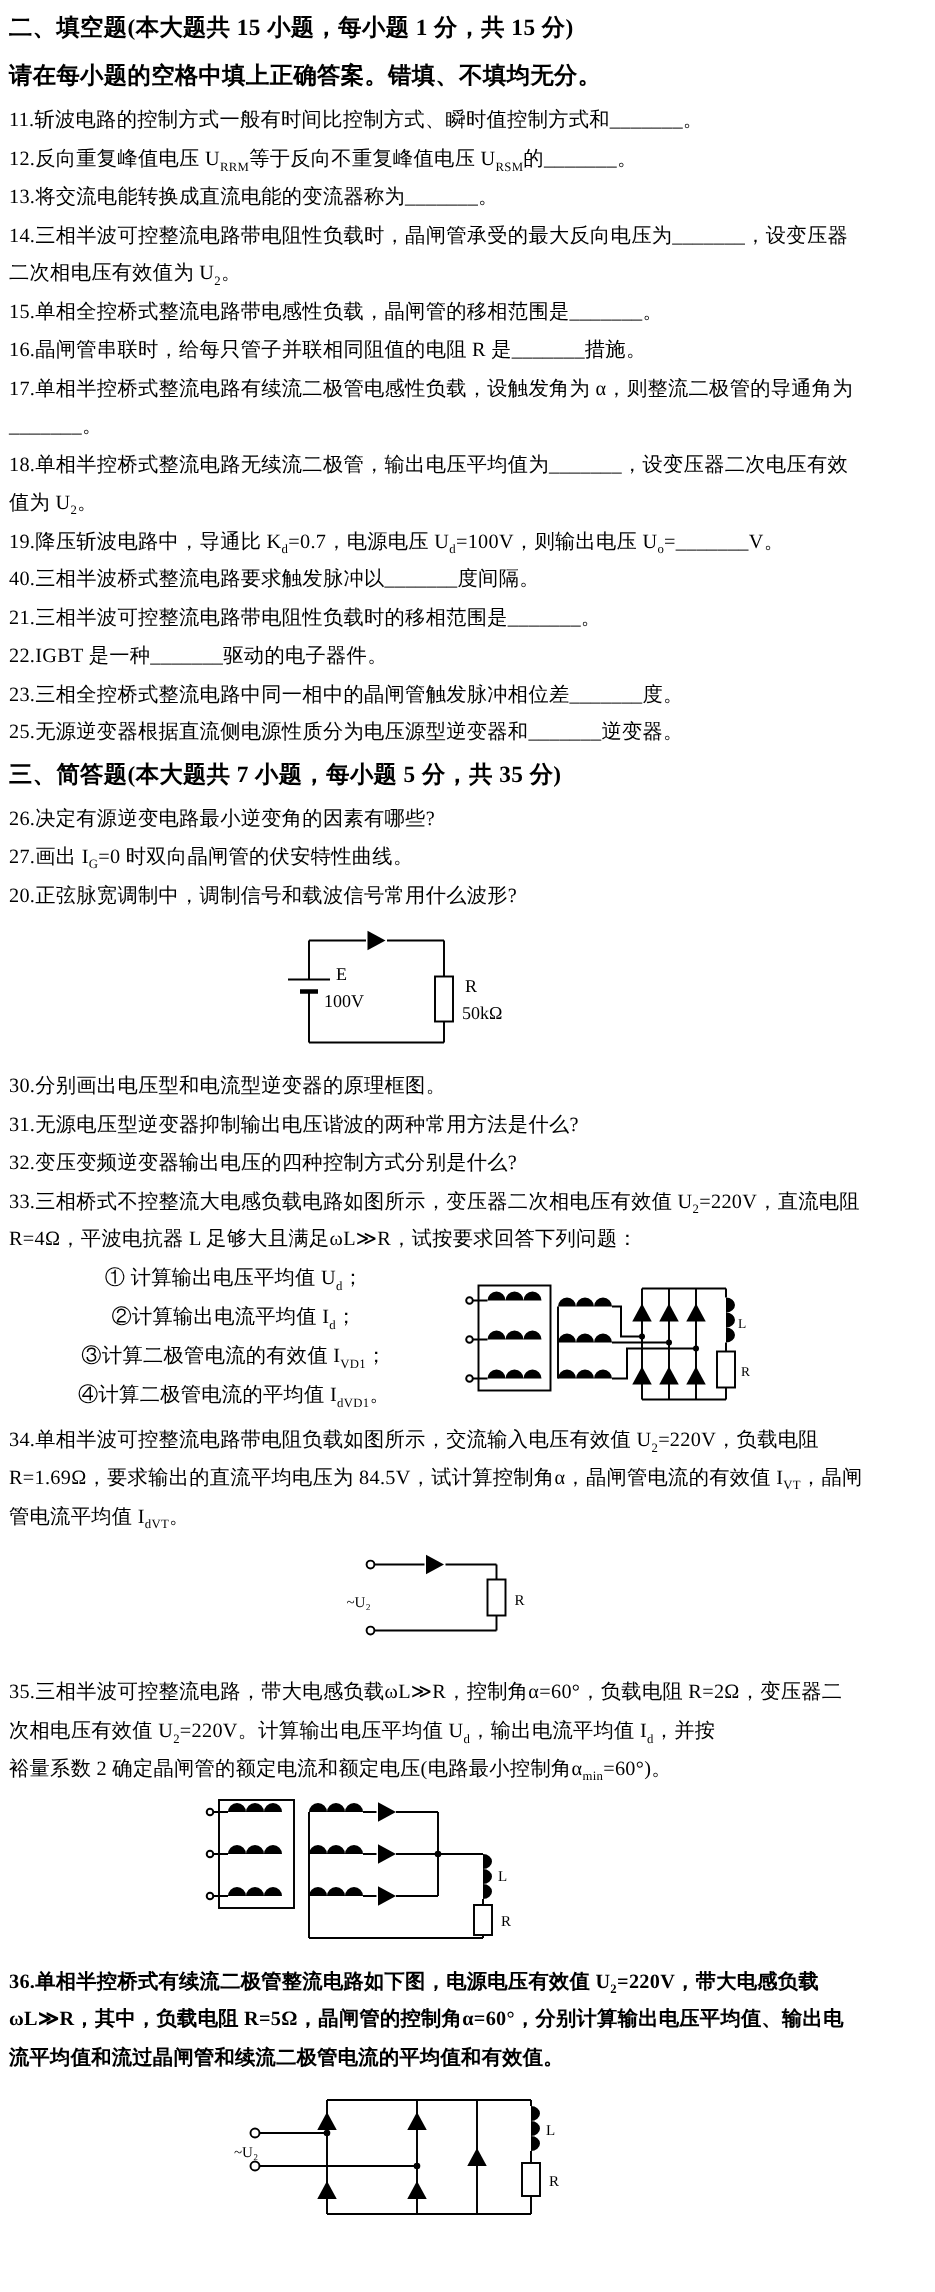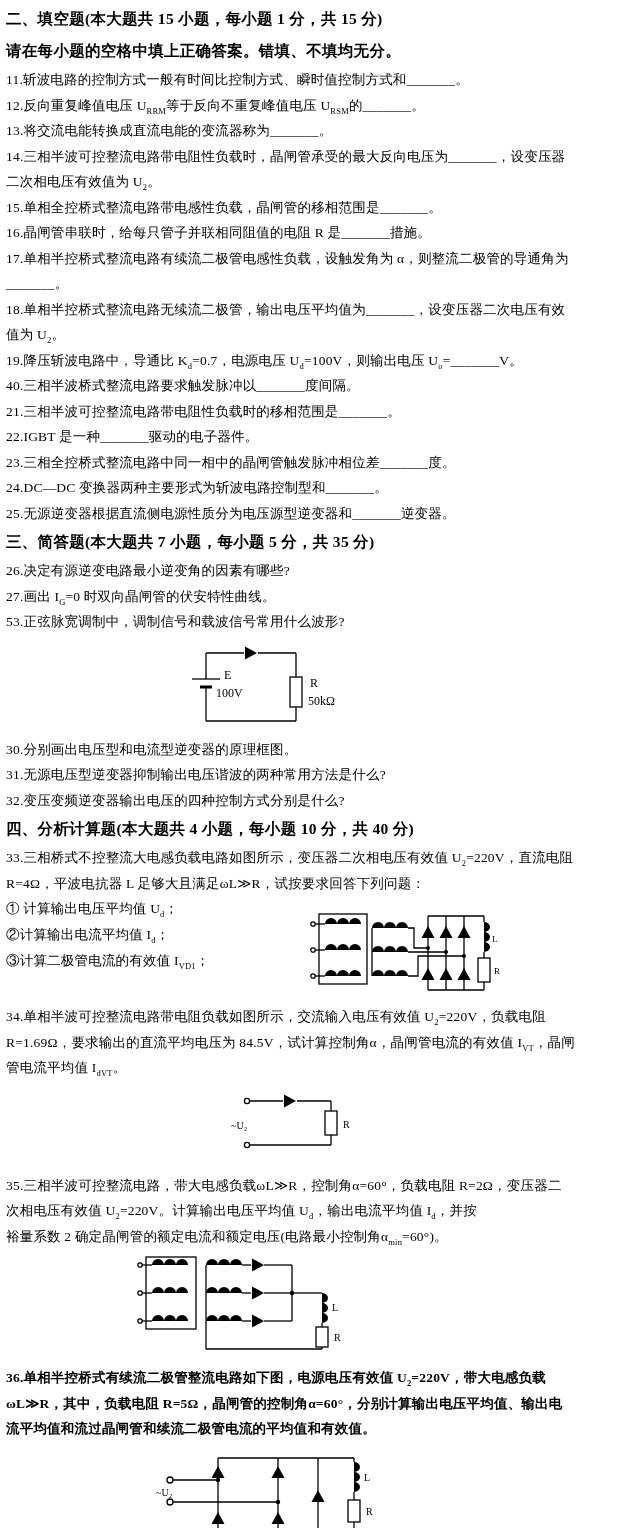--- a/index.html
+++ b/index.html
@@ -6,21 +6,21 @@
   .page{
     position:relative;width:583px;height:1528px;overflow:hidden;background:#ffffff;color:#000;
     font-family:"Liberation Serif","DejaVu Serif",serif;
     font-size:13.5px;box-sizing:border-box;padding:3px 8px 0 6px;
   }
   p{margin:0;}
   p.q{line-height:25.5px;letter-spacing:0.2px;}
   p.st{font-weight:700;font-size:15.5px;line-height:32px;letter-spacing:0.3px;}
   sub{font-size:8.5px;line-height:0;}
   .q33row{display:flex;align-items:flex-start;}
-  .q33row .items{width:300px;flex:0 0 auto;}
+  .q33row .items{width:300px;flex:0 0 auto;text-align:center;}
   .q33row .items p{line-height:26px;}
   svg.ckt{display:block;}
   svg.ckt line, svg.ckt path, svg.ckt rect, svg.ckt polyline, svg.ckt circle{stroke:#000;fill:none;stroke-width:1.3;}
   svg.ckt .thick{stroke-width:3;}
   svg.ckt .dot{fill:#000;stroke:none;}
   svg.ckt text{fill:#000;stroke:none;font-family:"Liberation Serif","DejaVu Serif",serif;}
   .c29{margin:4px 0 2px 150px;}
   .c34{margin:8px 0 14px 225px;}
   .c35{margin:2px 0 8px 128px;}
   .c36{margin:8px 0 0 150px;}
@@ -62,27 +62,26 @@
   <p class="q">14.三相半波可控整流电路带电阻性负载时，晶闸管承受的最大反向电压为_______，设变压器二次相电压有效值为 U<sub>2</sub>。</p>
   <p class="q">15.单相全控桥式整流电路带电感性负载，晶闸管的移相范围是_______。</p>
   <p class="q">16.晶闸管串联时，给每只管子并联相同阻值的电阻 R 是_______措施。</p>
   <p class="q">17.单相半控桥式整流电路有续流二极管电感性负载，设触发角为 α，则整流二极管的导通角为_______。</p>
   <p class="q">18.单相半控桥式整流电路无续流二极管，输出电压平均值为_______，设变压器二次电压有效值为 U<sub>2</sub>。</p>
   <p class="q">19.降压斩波电路中，导通比 K<sub>d</sub>=0.7，电源电压 U<sub>d</sub>=100V，则输出电压 U<sub>o</sub>=_______V。</p>
   <p class="q">40.三相半波桥式整流电路要求触发脉冲以_______度间隔。</p>
   <p class="q">21.三相半波可控整流电路带电阻性负载时的移相范围是_______。</p>
   <p class="q">22.IGBT 是一种_______驱动的电子器件。</p>
   <p class="q">23.三相全控桥式整流电路中同一相中的晶闸管触发脉冲相位差_______度。</p>
-  <p class="q">24.DC—DC 变换器两种主要形式为斩波电路控制型和_______。</p>
   <p class="q">25.无源逆变器根据直流侧电源性质分为电压源型逆变器和_______逆变器。</p>
 
   <p class="st">三、简答题(本大题共 7 小题，每小题 5 分，共 35 分)</p>
   <p class="q">26.决定有源逆变电路最小逆变角的因素有哪些?</p>
   <p class="q">27.画出 I<sub>G</sub>=0 时双向晶闸管的伏安特性曲线。</p>
-  <p class="q">53.正弦脉宽调制中，调制信号和载波信号常用什么波形?</p>
+  <p class="q">20.正弦脉宽调制中，调制信号和载波信号常用什么波形?</p>
 
   <svg class="ckt c29" width="210" height="96" viewBox="0 0 210 96">
     <line x1="50" y1="14" x2="88" y2="14"></line>
     <use href="#scr-r" x="0" y="0" transform="translate(95,14)"></use>
     <line x1="102" y1="14" x2="140" y2="14"></line>
     <line x1="50" y1="14" x2="50" y2="40"></line>
     <line class="batt-long" x1="36" y1="40" x2="64" y2="40"></line>
     <line class="thick" x1="44" y1="48" x2="56" y2="48"></line>
     <line x1="50" y1="48" x2="50" y2="82"></line>
     <line x1="50" y1="82" x2="140" y2="82"></line>
@@ -92,28 +91,28 @@
     <text x="68" y="40" font-size="12">E</text>
     <text x="60" y="58" font-size="12">100V</text>
     <text x="154" y="48" font-size="12">R</text>
     <text x="152" y="66" font-size="12">50kΩ</text>
   </svg>
 
   <p class="q">30.分别画出电压型和电流型逆变器的原理框图。</p>
   <p class="q">31.无源电压型逆变器抑制输出电压谐波的两种常用方法是什么?</p>
   <p class="q">32.变压变频逆变器输出电压的四种控制方式分别是什么?</p>
 
-  <p class="st">四、分析计算题(本大题共 4 小题，每小题 10 分，共 40 分)</p>
   <p class="q">33.三相桥式不控整流大电感负载电路如图所示，变压器二次相电压有效值 U<sub>2</sub>=220V，直流电阻 R=4Ω，平波电抗器 L 足够大且满足ωL≫R，试按要求回答下列问题：</p>
 
   <div class="q33row">
     <div class="items">
       <p class="q">① 计算输出电压平均值 U<sub>d</sub>；</p>
       <p class="q">②计算输出电流平均值 I<sub>d</sub>；</p>
       <p class="q">③计算二极管电流的有效值 I<sub>VD1</sub>；</p>
+      <p class="q">④计算二极管电流的平均值 I<sub>dVD1</sub>。</p>
     </div>
 
     <svg class="ckt" width="198" height="102" viewBox="0 0 198 102" style="margin-top:6px;">
       <rect x="13" y="12" width="48" height="70"></rect>
       <circle cx="7" cy="22" r="2.2"></circle>
         <line x1="9.2" y1="22" x2="19" y2="22"></line>
       <circle cx="7" cy="48" r="2.2"></circle>
         <line x1="9.2" y1="48" x2="19" y2="48"></line>
       <circle cx="7" cy="74" r="2.2"></circle>
         <line x1="9.2" y1="74" x2="19" y2="74"></line>

